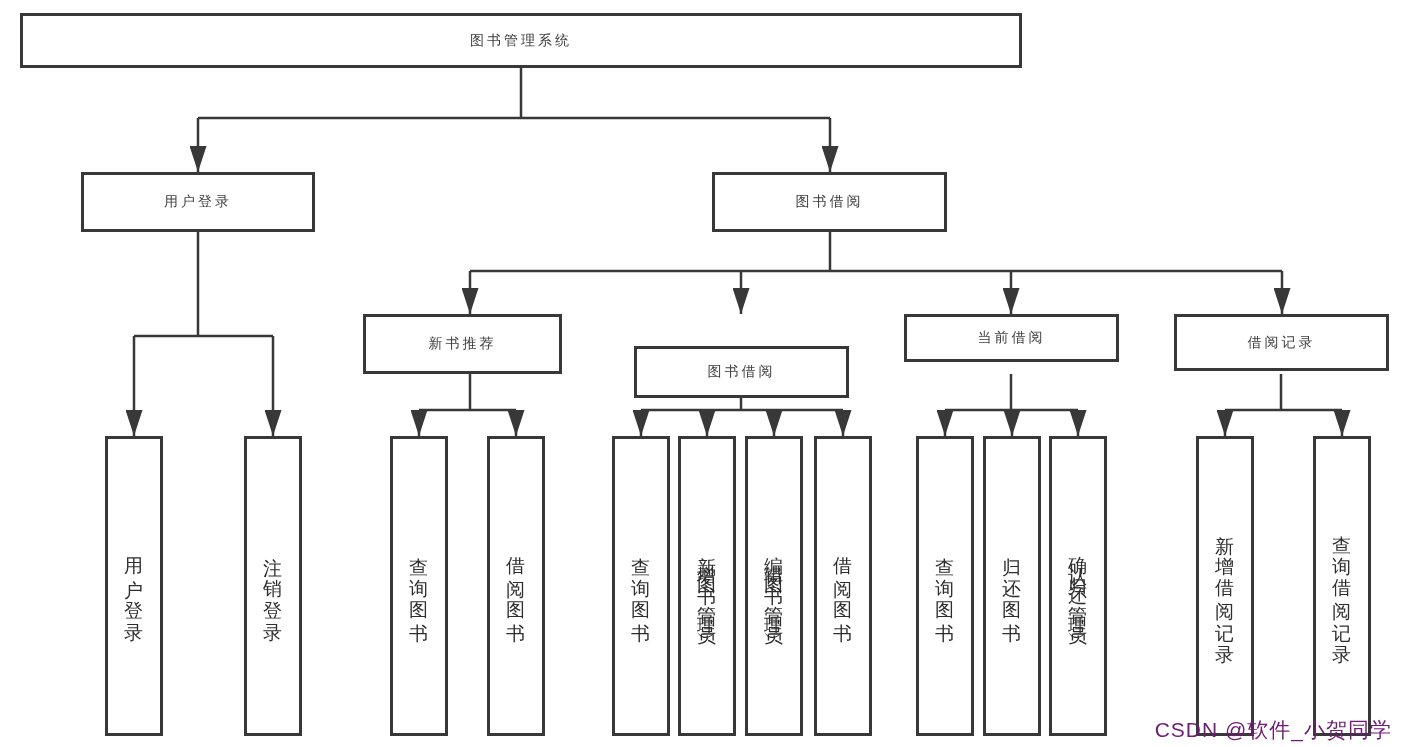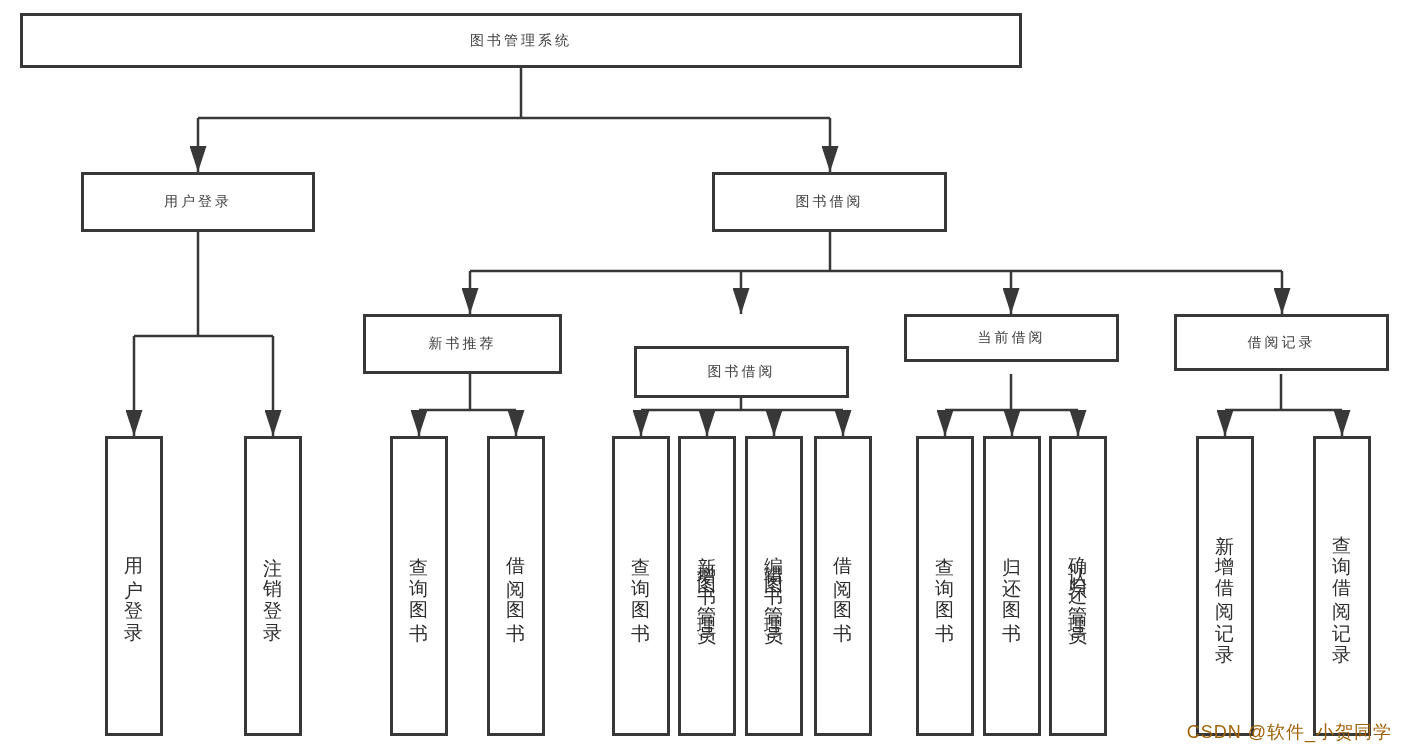--- a/index.html
+++ b/index.html
@@ -38,23 +38,23 @@
   .node-v .label.tight { letter-spacing: 10px; }
   #connectors {
     position: absolute;
     left: 0; top: 0;
     pointer-events: none;
   }
   #watermark {
     position: absolute;
     right: 13px;
     bottom: 3px;
-    font-size: 18px;
+    font-size: 21px;
     letter-spacing: 1px;
-    color: #a16207;
+    color: #701a75;
     white-space: nowrap;
   }
 </style>
 </head>
 <body>
 
 <div id="stage">
 
   <svg id="connectors" width="1405" height="747" viewBox="0 0 1405 747">
     <defs>

